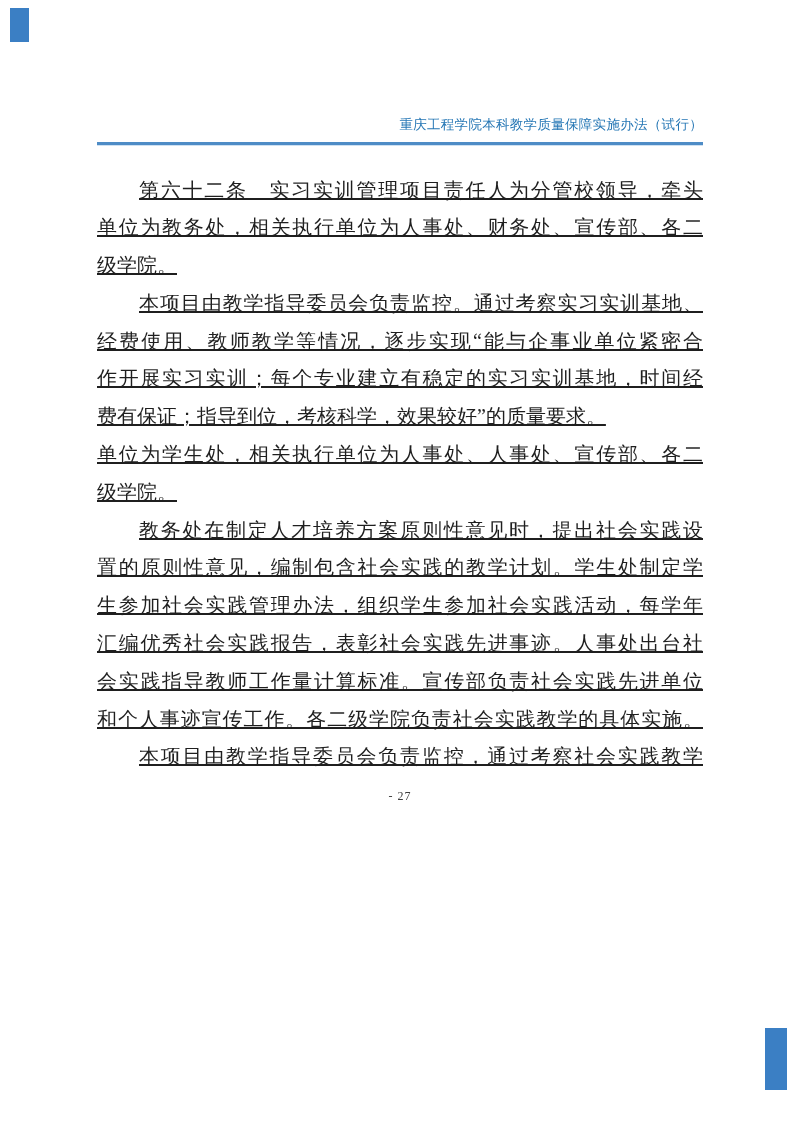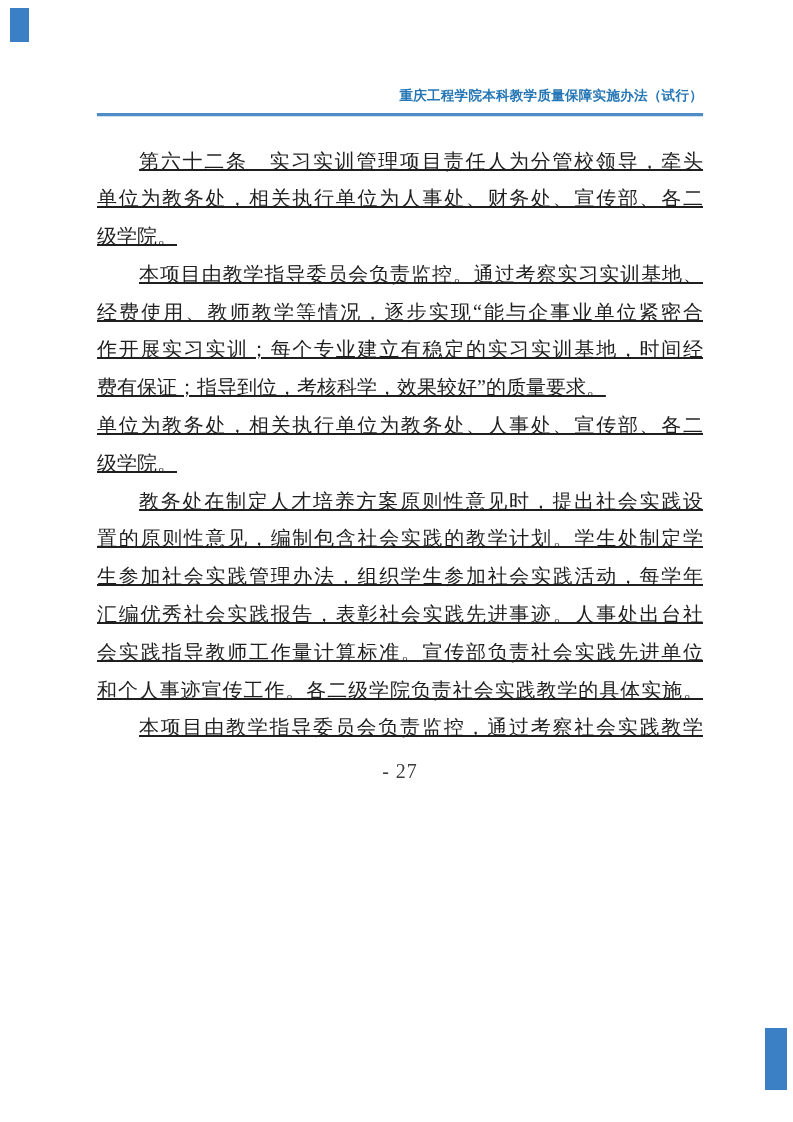--- a/index.html
+++ b/index.html
@@ -18,24 +18,24 @@
   }
   
   .corner-mark{position:absolute;background:var(--corner-blue);}
   .corner-tl{left:10px;top:8px;width:19px;height:34px;}
   .corner-br{right:6px;top:1028px;width:22px;height:62px;}
 
   .content{
     margin:0 90px 0 97px; 
   }
   .header-title{
-    margin-top:87px;
+    margin-top:116px;
     text-align:right;
     font-family:"Liberation Sans","DejaVu Sans",sans-serif;
-    font-weight:bold;
+    font-weight:normal;
     font-size:13.5px;
     letter-spacing:0.3px;
     color:var(--accent-blue);
     height:17px;line-height:17px;
   }
   .header-rule{
     margin-top:9px;
     height:2.5px;
     background:var(--rule-blue);
     box-shadow:0 0.5px 0 #9dc3e6;
@@ -56,21 +56,21 @@
     text-align:justify;
     text-align-last:justify;
     text-justify:inter-ideograph;
   }
   .line.indent{
     padding-left:42px;
   }
   .page-footer{
     margin-top:13px;
     text-align:center;
-    font-size:20px;
+    font-size:12px;
     color:#3c3c3c;
     letter-spacing:1px;
   }
 </style>
 </head>
 <body>
 
 <div class="page">
 
   <div class="corner-mark corner-tl"></div>
@@ -88,21 +88,21 @@
           <div class="line fill">单位为教务处，相关执行单位为人事处、财务处、宣传部、各二</div>
           <div class="line">级学院。</div>
         </div>
         <div>
           <div class="line fill indent">本项目由教学指导委员会负责监控。通过考察实习实训基地、</div>
           <div class="line fill">经费使用、教师教学等情况，逐步实现“能与企事业单位紧密合</div>
           <div class="line fill">作开展实习实训；每个专业建立有稳定的实习实训基地，时间经</div>
           <div class="line">费有保证；指导到位，考核科学，效果较好”的质量要求。</div>
         </div>
         <div>
-          <div class="line fill">单位为教务处，相关执行单位为教务处、人事处、宣传部、各二</div>
+          <div class="line fill">单位为学生处，相关执行单位为人事处、人事处、宣传部、各二</div>
           <div class="line">级学院。</div>
         </div>
         <div>
           <div class="line fill indent">教务处在制定人才培养方案原则性意见时，提出社会实践设</div>
           <div class="line fill">置的原则性意见，编制包含社会实践的教学计划。学生处制定学</div>
           <div class="line fill">生参加社会实践管理办法，组织学生参加社会实践活动，每学年</div>
           <div class="line fill">汇编优秀社会实践报告，表彰社会实践先进事迹。人事处出台社</div>
           <div class="line fill">会实践指导教师工作量计算标准。宣传部负责社会实践先进单位</div>
           <div class="line fill">和个人事迹宣传工作。各二级学院负责社会实践教学的具体实施。</div>
         </div>

